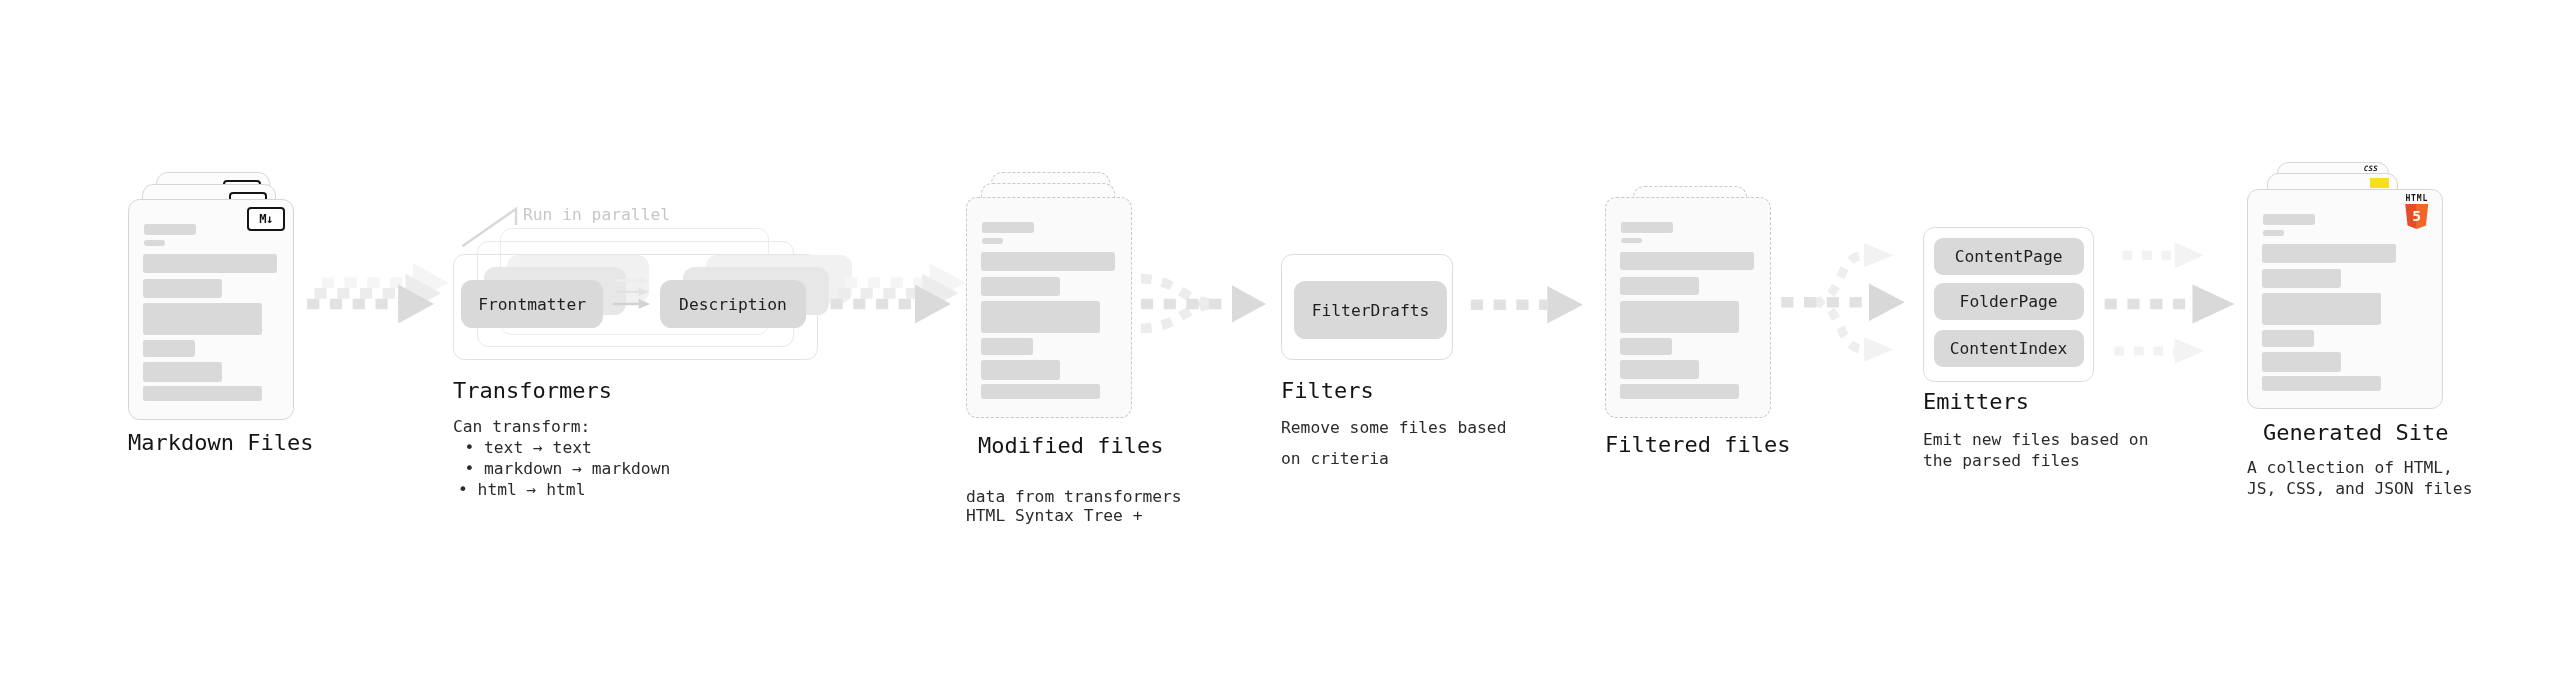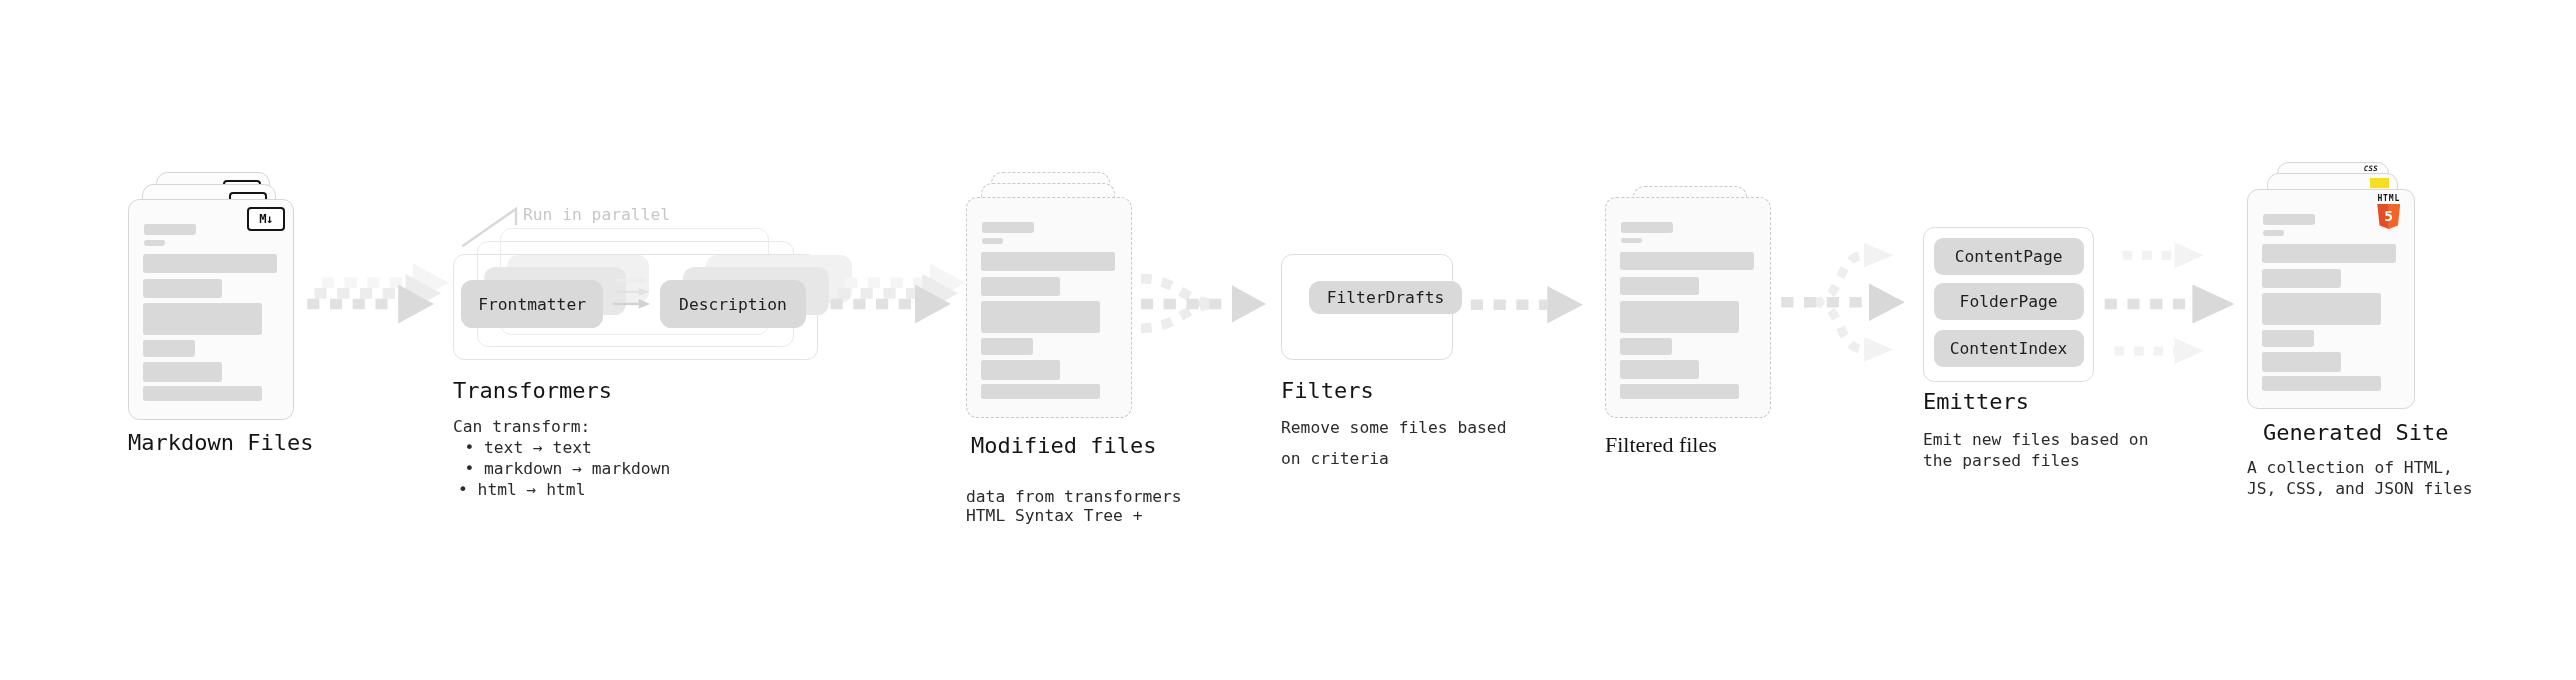--- a/index.html
+++ b/index.html
@@ -61,54 +61,54 @@
   .t-desc{left:0;top:212px;}
   .t-b1{left:11.4px;top:233px;}
   .t-b2{left:11.4px;top:254px;}
   .t-b3{left:5px;top:275px;}
 
   
   #stage-modified{left:966px;top:172px;width:244px;height:341px;}
   .mo-back2{left:25px;top:0;width:119px;height:219px;}
   .mo-back1{left:15.4px;top:10.6px;width:134px;height:219px;}
   .mo-front{left:0;top:25px;width:166px;height:221px;}
-  .mo-label{left:5px;top:261px;}
+  .mo-label{left:12px;top:261px;}
   .mo-d1{left:0;top:294px;margin-top:40px;}
   .mo-d2{left:0;top:315px;}
 
   
   #stage-filters{left:1281px;top:254px;width:244px;height:228px;}
   .f-box{left:0;top:0;width:172px;height:106px;}
-  .f-pill{left:28px;top:27px;width:153px;height:33px;}
+  .f-pill{left:13px;top:27px;width:153px;height:58px;}
   .f-label{left:0;top:124px;}
   .f-d1{left:0;top:164px;}
   .f-d2{left:0;top:195px;}
 
   
   #stage-filtered{left:1605px;top:186px;width:244px;height:309px;}
   .fd-back{left:28.4px;top:0;width:114px;height:219px;}
   .fd-front{left:0;top:10.6px;width:166px;height:221px;}
-  .fd-label{left:0;top:246px;font-family:Liberation Serif, serif;}
+  .fd-label{left:0;top:246px;}
 
   
   #stage-emitters{left:1923px;top:227px;width:260px;height:260px;}
   .e-box{left:0;top:0;width:171px;height:155px;}
   .e-pill{border-radius:9px;left:10.6px;width:150px;height:37px;}
   .e-p1{top:10.6px;}
   .e-p2{top:56px;}
   .e-p3{top:103px;}
   .e-label{left:0;top:162px;}
   .e-d1{left:0;top:203px;}
   .e-d2{left:0;top:224px;}
 
   
   #stage-site{left:2247px;top:162px;width:260px;height:349px;}
   .s-back2{left:30px;top:0;width:112px;height:213px;}
   .s-back1{left:19.5px;top:11.4px;width:131px;height:216px;}
-  .s-front{left:0;top:27px;width:168px;height:220px;}
+  .s-front{left:0;top:27px;width:196px;height:220px;}
   .s-label{left:0;top:258px;margin-left:16px;}
   .s-d1{left:0;top:296px;}
   .s-d2{left:0;top:317px;}
   .css-badge{position:absolute;top:2.4px;right:7.3px;width:19.5px;text-align:center;font-style:italic;}
   .css-badge .txt{font-size:7.3px;font-weight:700;color:#111;line-height:7.3px;letter-spacing:0.4px;}
   .css-badge .ul{width:18px;height:2.4px;background:#2965f1;margin:0.8px auto 0;}
   .js-badge{position:absolute;top:4.1px;right:7.3px;width:19.5px;height:9.8px;background:#f7df1e;}
   .html-badge{position:absolute;top:4.1px;right:9px;width:32.5px;text-align:center;}
   .html-badge .txt{font-size:8.1px;font-weight:700;color:#111;line-height:9px;letter-spacing:0.8px;}
   .html-badge .shield{width:23px;height:25px;margin:0.8px auto 0;color:#fff;font-size:14.6px;font-weight:700;line-height:24.4px;text-align:center;

